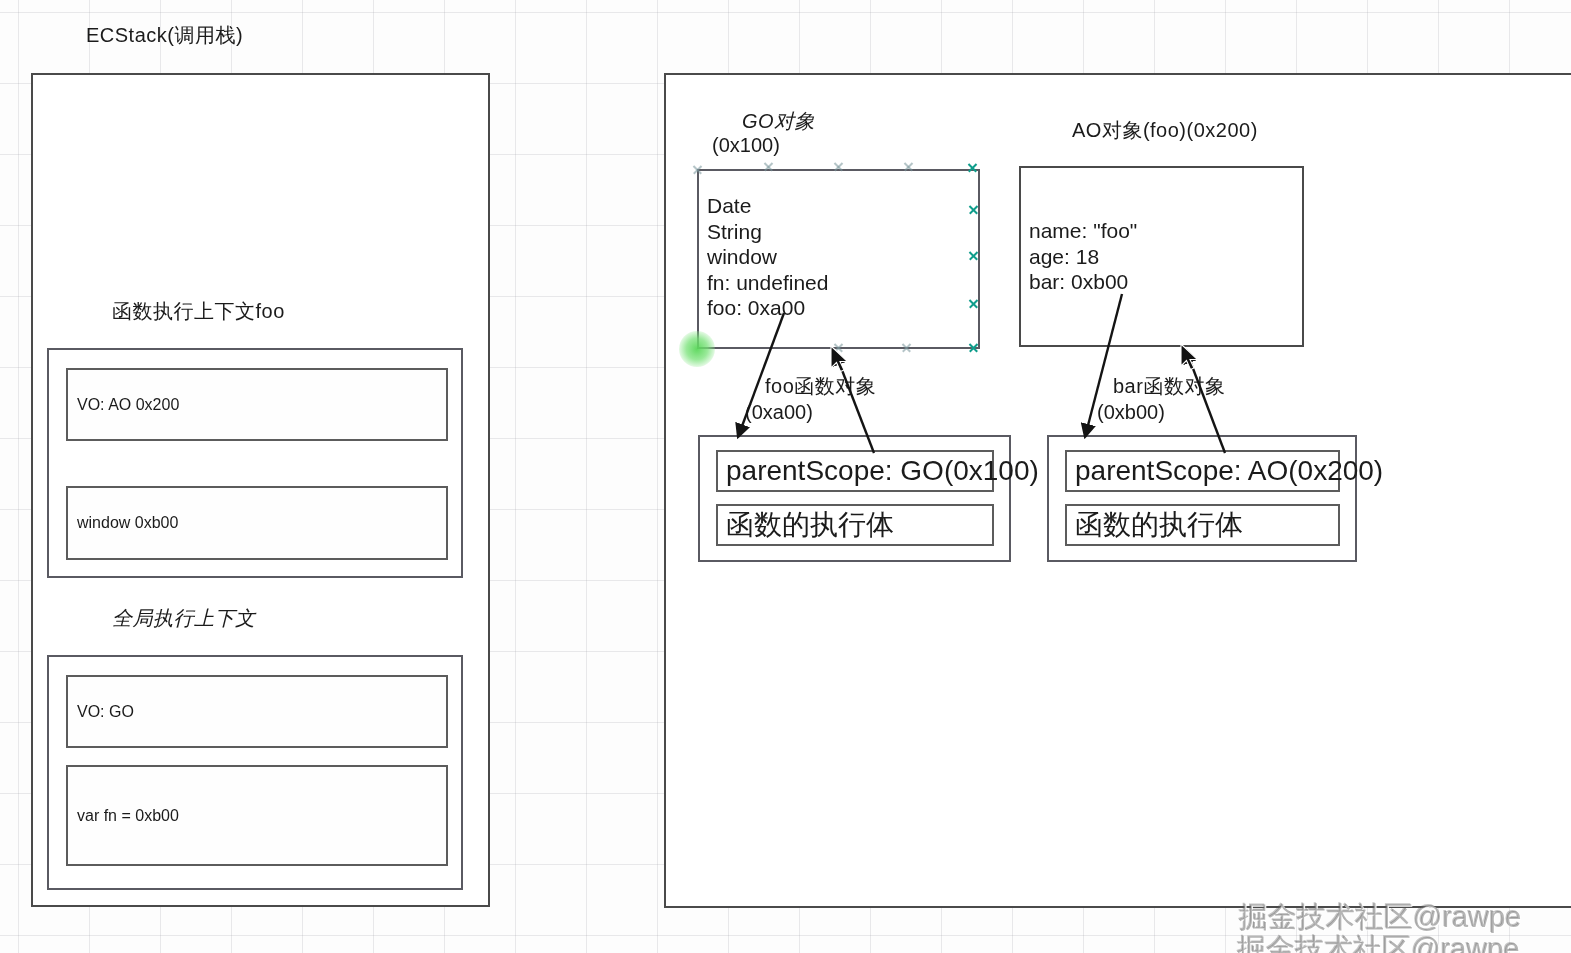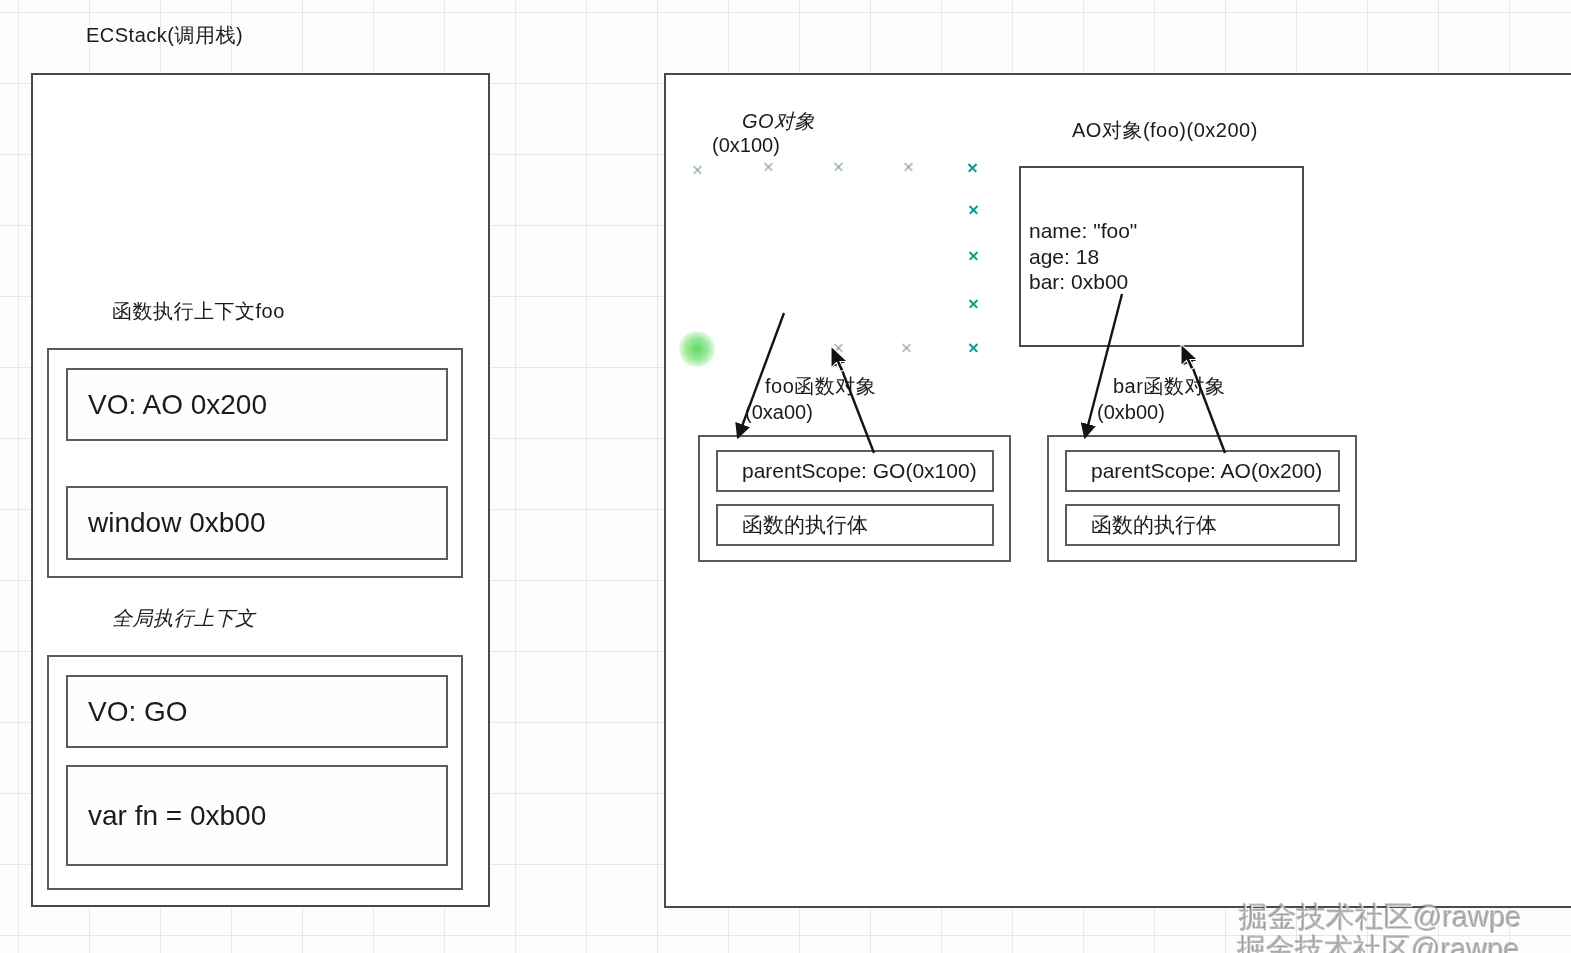--- a/index.html
+++ b/index.html
@@ -63,22 +63,22 @@
   }
   .slot {
     position: absolute;
     border: 2px solid #5c5c5c;
     background: #fefefe;
     box-sizing: border-box;
     display: flex;
     align-items: center;
   }
   .slot > span {
-    font-size: 28px;
-    padding-left: 20px;
+    font-size: 16px;
+    padding-left: 9px;
     white-space: pre;
   }
 
   
   #heap-panel { left: 664px; top: 73px; width: 920px; height: 835px; }
 
   
   #go-box {
     position: absolute;
     left: 697px; top: 169px; width: 283px; height: 180px;
@@ -122,22 +122,22 @@
   .fn-row {
     position: absolute;
     left: 16px;
     border: 2px solid #5c5c5c;
     background: #ffffff;
     box-sizing: border-box;
     display: flex;
     align-items: center;
   }
   .fn-row > span {
-    font-size: 21px;
-    padding-left: 24px;
+    font-size: 28px;
+    padding-left: 8px;
     white-space: pre;
   }
 
   
   .handle {
     position: absolute;
     width: 11px; height: 11px;
     margin-left: -5px; margin-top: -5px;
     pointer-events: auto;
   }
@@ -213,20 +213,27 @@
     <div class="slot" style="left:17px; top:108px; width:382px; height:101px;">
       <span>var fn = 0xb00</span>
     </div>
   </div>
 
   <div class="panel" id="heap-panel"></div>
 
   <div class="caption cjk" style="left:708px; top:108px;font-style:italic;">GO对象</div>
   <div class="caption" style="left:712px; top:132px;">(0x100)</div>
 
+  <div id="go-box">
+    <div class="obj-lines" id="go-lines">Date
+String
+window
+fn: undefined
+foo: 0xa00</div>
+  </div>
 
   <div class="handle faint" style="left:697px; top:169px;"></div>
   <div class="handle faint" style="left:768px; top:166px;"></div>
   <div class="handle faint" style="left:838px; top:166px;"></div>
   <div class="handle faint" style="left:908px; top:166px;"></div>
   <div class="handle" style="left:972px; top:167px;"></div>
 
   <div class="handle" style="left:973px; top:209px;"></div>
   <div class="handle" style="left:973px; top:255px;"></div>
   <div class="handle" style="left:973px; top:303px;"></div>

